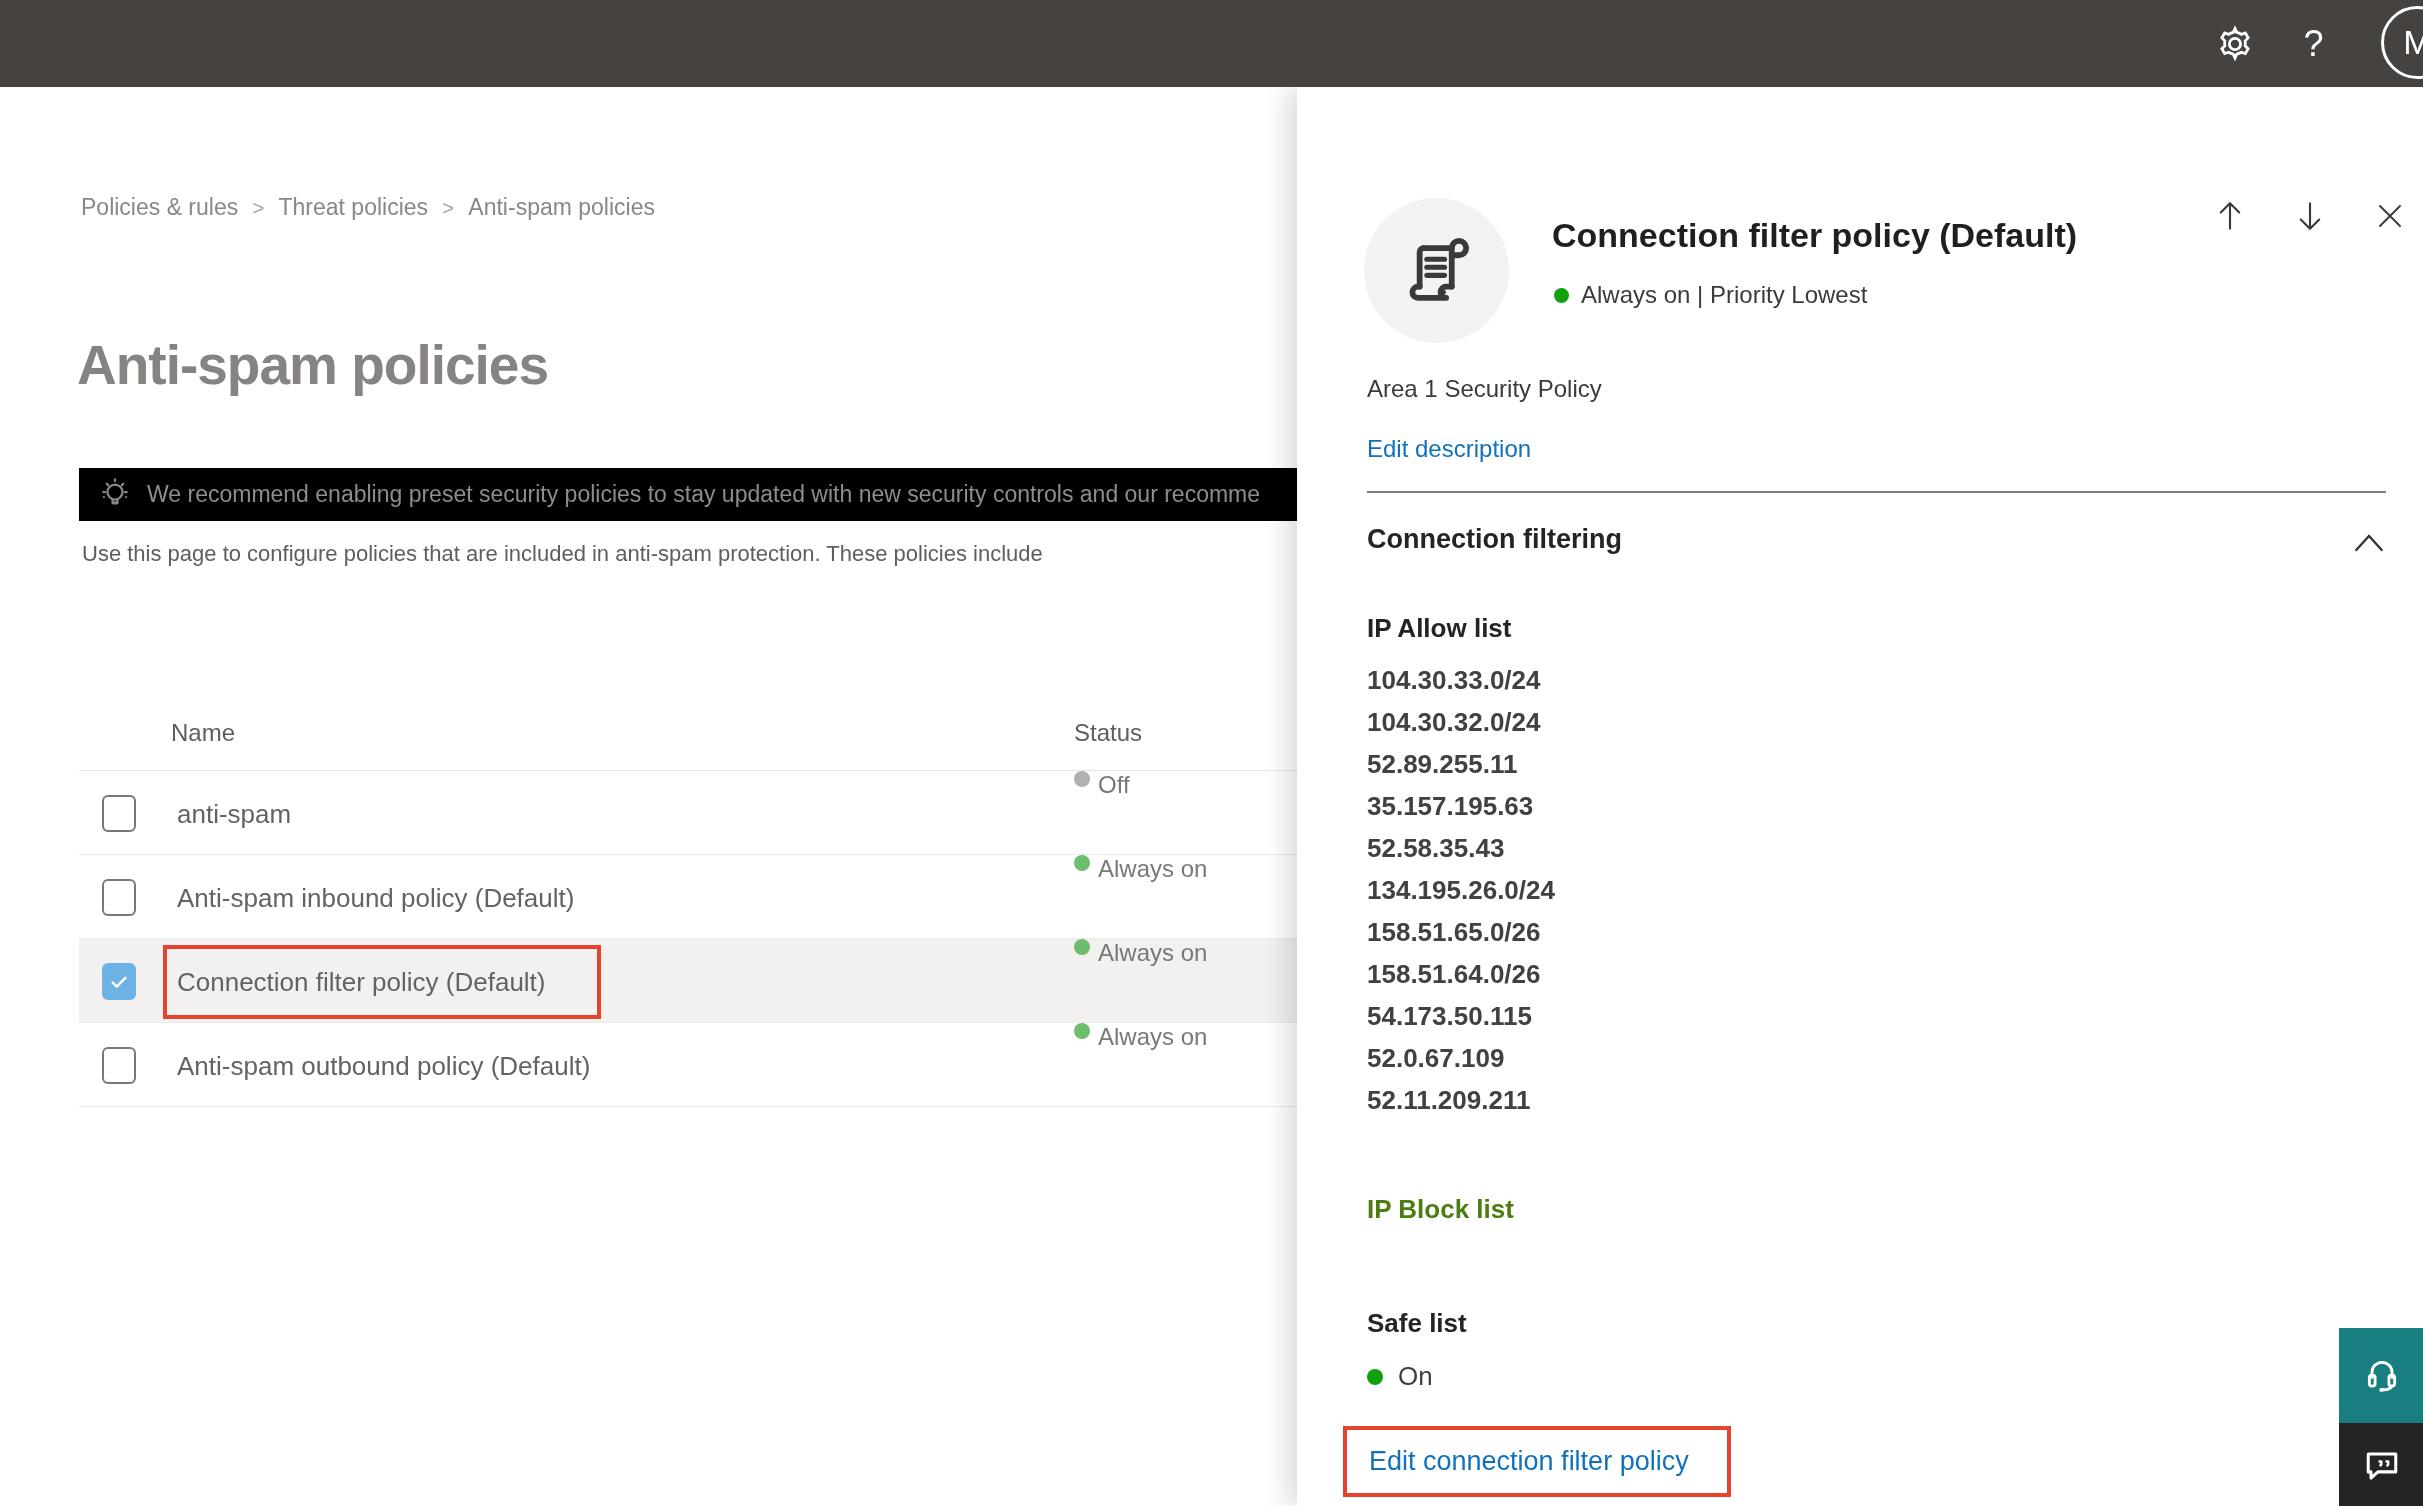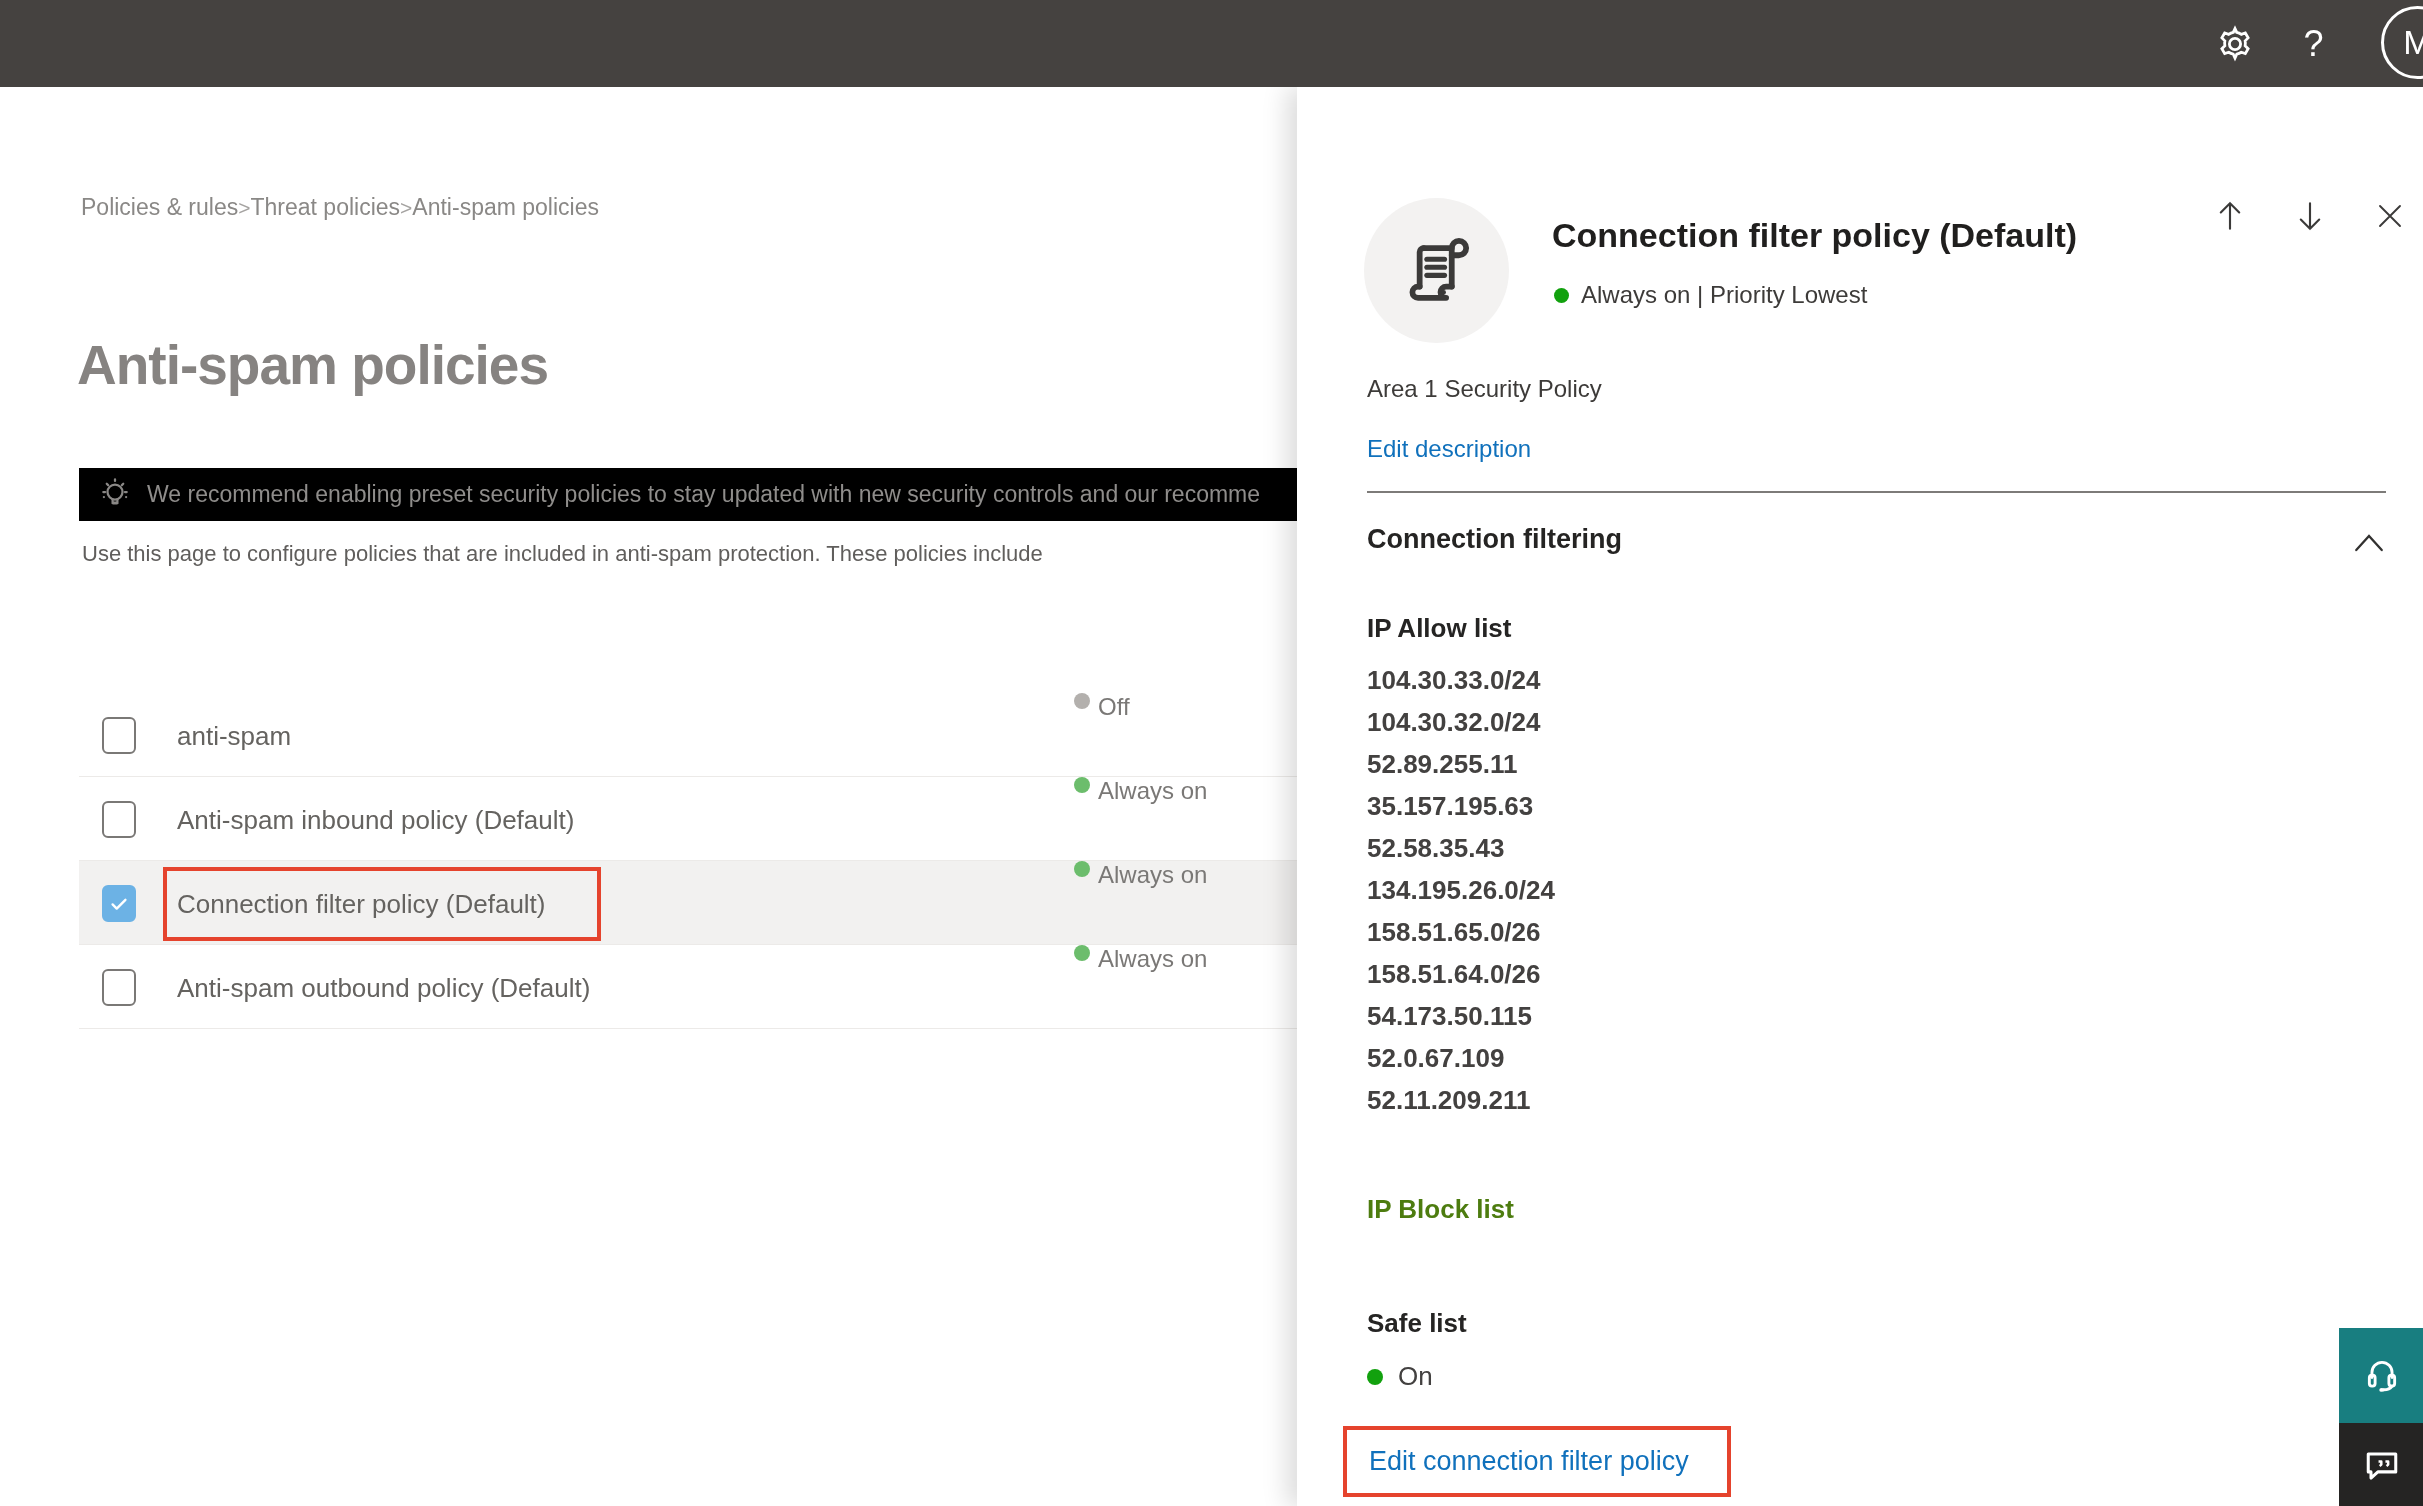--- a/index.html
+++ b/index.html
@@ -14,21 +14,21 @@
     align-items:center; }
   .tb-btn { width:79px; height:87px; display:flex; align-items:center; justify-content:center;
     color:#fff; }
   .help-glyph { font-size:36px; font-weight:400; color:#fff; }
   .avatar { position:absolute; right:-30px; top:6px; width:73px; height:73px;
     border:3px solid #fff; border-radius:50%; color:#fff; font-size:34px;
     display:flex; align-items:center; justify-content:center; background:transparent; }
 
   
   .breadcrumb { position:absolute; left:81px; top:194px; font-size:23px; color:#8a8886;
-    display:flex; align-items:center; }
+    display:flex; align-items:center; gap:14px; }
   .crumb { color:#8a8886; cursor:pointer; }
   .crumb-sep { color:#a5a3a1; font-size:21px; }
 
   .page-title { position:absolute; left:77px; top:333px; font-size:55px; font-weight:700;
     color:#868381; letter-spacing:-1px; }
 
   .banner { position:absolute; left:79px; top:468px; width:2344px; height:53px;
     background:#000000; display:flex; align-items:center; gap:14px; padding-left:18px;
     overflow:hidden; white-space:nowrap; }
   .banner-text { font-size:23px; color:#8f8d8b; }
@@ -165,20 +165,24 @@
       <path d="M4.6 13.4 h.01"></path>
         <path d="M19.4 13.4 h.01"></path>
     </svg>
     <span class="banner-text">We recommend enabling preset security policies to stay updated with new security controls and our recomme</span>
   </div>
 
   <div class="intro">Use this page to configure policies that are included in anti-spam protection. These policies include</div>
 
 
   <div class="table">
+    <div class="thead">
+      <span class="th-name">Name</span>
+      <span class="th-status">Status</span>
+    </div>
     <div>
   <div class="trow">
     <span class="checkbox">
       
     </span>
     <span class="name-wrap">
       <span class="pname">anti-spam</span>
     </span>
     <span class="status-cell">
       <span class="dot" style="background: rgb(179, 176, 173);"></span>

